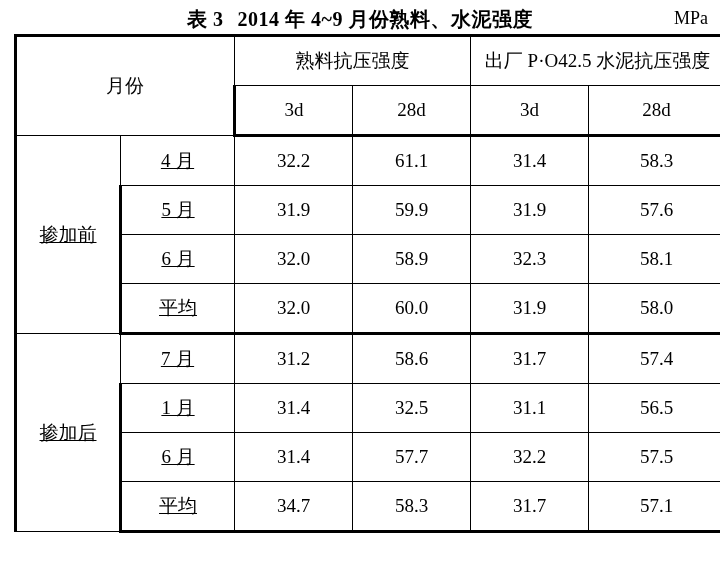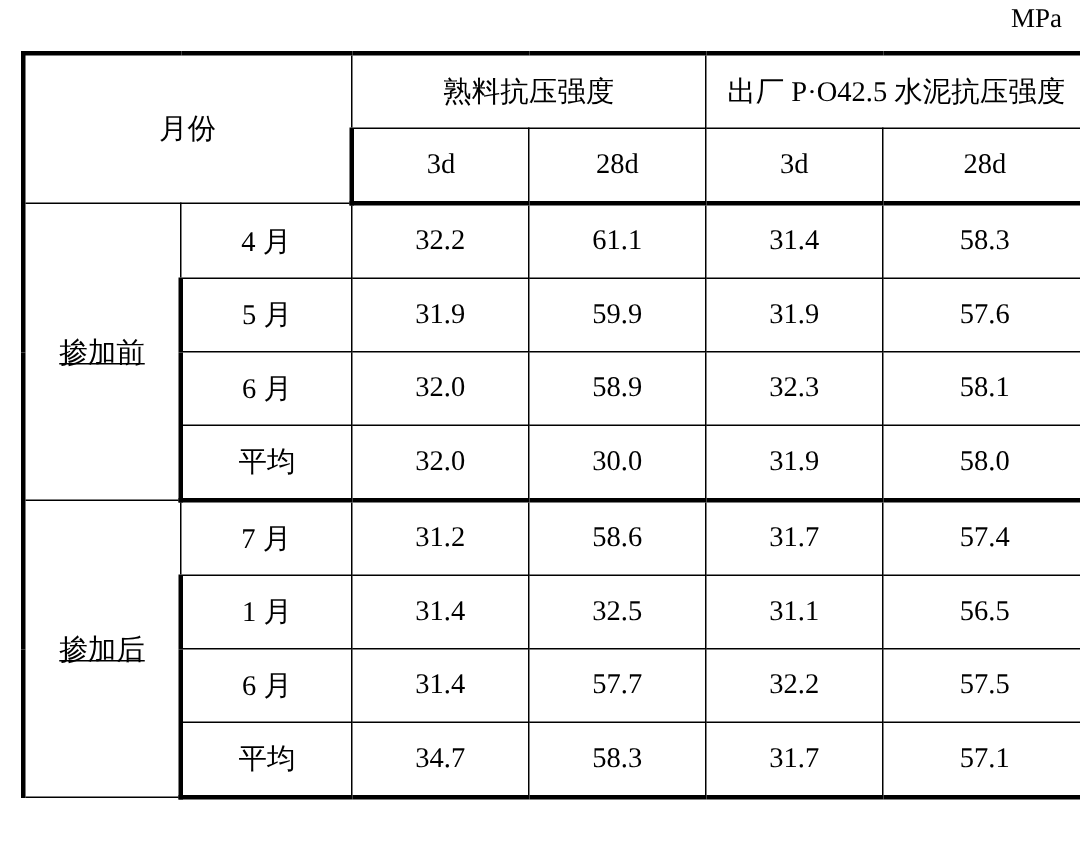--- a/index.html
+++ b/index.html
@@ -34,21 +34,21 @@
     font-weight: bold;
     letter-spacing: 0.5px;
     white-space: nowrap;
   }
   .caption .cap-label {
     margin-right: 14px;
   }
   .unit {
     position: absolute;
     right: 12px;
-    top: 2px;
+    top: 8px;
     font-size: 18px;
     font-weight: normal;
   }
   table.data {
     border-collapse: collapse;
     margin: 0 14px;
     width: 692px;
     table-layout: fixed;
   }
   table.data td, table.data th {
@@ -86,32 +86,36 @@
     font-size: 19px;
   }
   .hdr-sub {
     font-size: 18px;
   }
   .num {
     font-size: 19px;
   }
   .month-cell {
     font-size: 19px;
+    text-decoration: underline;
   }
   .col-group { width: 105px; }
   .col-month { width: 114px; }
   .col-d { width: 118px; }
   .col-d-wide { width: 137px; }
 </style>
 </head>
 <body>
 
 <div class="page">
 
   <div class="caption-row">
+    <div class="caption">
+      <span class="cap-label">表 3</span><span>2014 年 4~9 月份熟料、水泥强度</span>
+    </div>
     <div class="unit">MPa</div>
   </div>
 
   <table class="data">
     <colgroup>
       <col class="col-group">
       <col class="col-month">
       <col class="col-d">
       <col class="col-d">
       <col class="col-d">
@@ -148,21 +152,21 @@
       <tr>
         <td class="month-cell">6 月</td>
         <td class="num">32.0</td>
         <td class="num">58.9</td>
         <td class="num">32.3</td>
         <td class="num">58.1</td>
       </tr>
       <tr class="thick-bottom">
         <td class="month-cell">平均</td>
         <td class="num">32.0</td>
-        <td class="num">30.0</td>
+        <td class="num">60.0</td>
         <td class="num">31.9</td>
         <td class="num">58.0</td>
       </tr>
 
       <tr>
         <td rowspan="4" class="grp-label">掺加后</td>
         <td class="month-cell">7 月</td>
         <td class="num">31.2</td>
         <td class="num">58.6</td>
         <td class="num">31.7</td>

